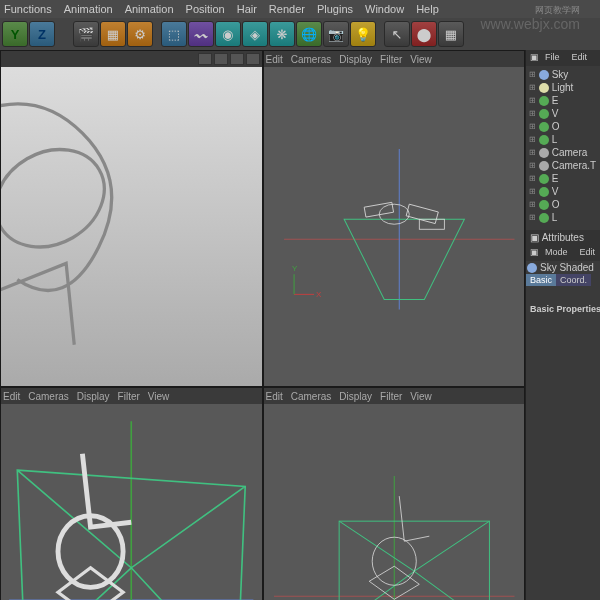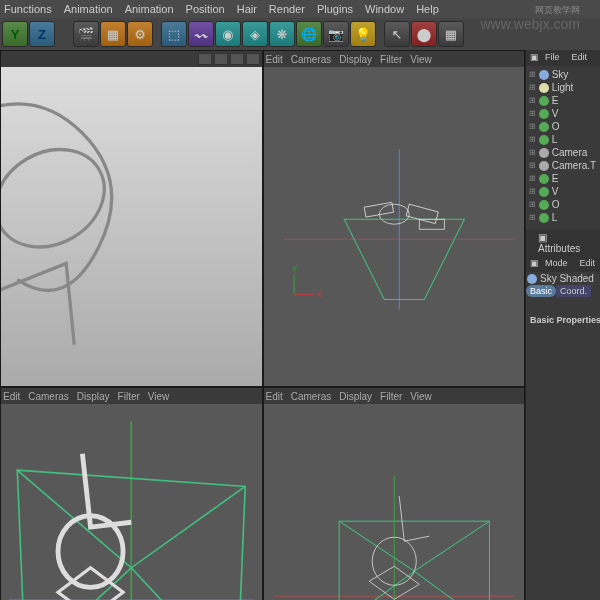--- a/index.html
+++ b/index.html
@@ -46,23 +46,23 @@
 .c-fld { flex: 1; height: 14px; background: #2a2a2a; border: 1px solid #555; padding: 0 3px; display: flex; align-items: center; font-size: 9px; color: #ccc; }
 .c-spin { width: 10px; height: 14px; background: #555; border: 1px solid #333; font-size: 7px; display: flex; align-items: center; justify-content: center; }
 .c-btn { height: 16px; background: #555; border: 1px solid #333; padding: 0 12px; display: flex; align-items: center; font-size: 9px; }
 
 .right { position: absolute; right: 0; top: 50px; width: 75px; height: 550px; background: #3a3a3a; border-left: 1px solid #222; overflow: hidden; }
 .r-tabs { height: 16px; background: #333; display: flex; font-size: 9px; }
 .r-tabs span { padding: 2px 4px; }
 .r-list { padding: 2px; }
 .r-item { display: flex; align-items: center; gap: 3px; padding: 1px; font-size: 10px; white-space: nowrap; }
 .r-ico { width: 10px; height: 10px; border-radius: 50%; flex-shrink: 0; }
-.r-section { background: #333; padding: 2px 12px; font-size: 10px; margin-top: 4px; }
+.r-section { background: #333; padding: 2px 4px; font-size: 10px; margin-top: 4px; }
 .r-prop { padding: 18px 4px; font-size: 9px; color: #aaa; white-space: nowrap; }
-.r-tab-active { background: #5a7a9a; color: #fff; padding: 1px 4px; font-size: 9px; border-radius: 6px; }
+.r-tab-active { background: #5a7a9a; color: #fff; padding: 1px 4px; font-size: 9px; }
 
 .watermark { position: absolute; top: 4px; right: 20px; color: #888; font-size: 9px; z-index: 100; }
 .wm2 { position: absolute; top: 16px; right: 20px; color: #666; font-size: 14px; z-index: 100; }
 .wire { stroke: #ddd; stroke-width: 0.8; fill: none; }
 .wire-g { stroke: #40c080; stroke-width: 1; fill: none; }
 </style>
 </head>
 <body>
 
 <div class="watermark">网页教学网</div>

